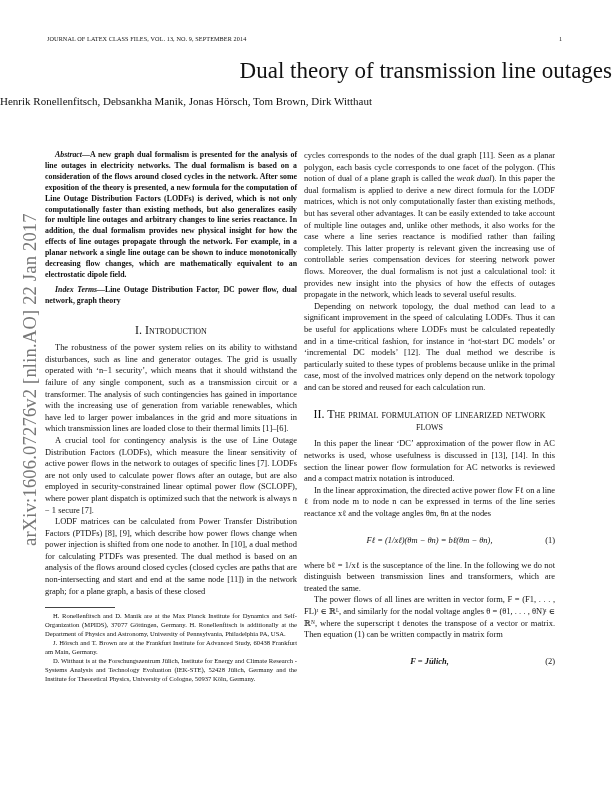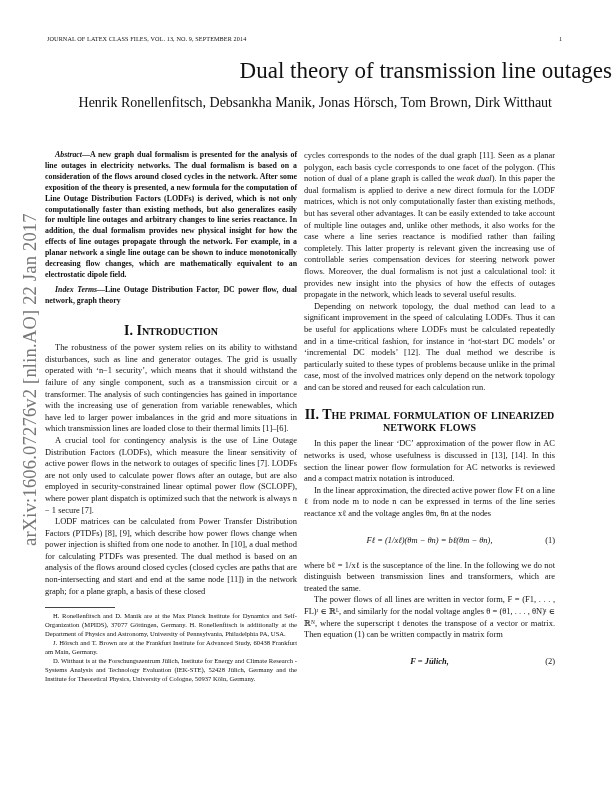--- a/index.html
+++ b/index.html
@@ -1,31 +1,31 @@
 <!DOCTYPE html>
 <html><head>
 <meta charset="utf-8">
 <style>
   html, body { margin: 0; padding: 0; background: #ffffff; }
   body { width: 612px; height: 792px; position: relative; overflow: hidden;
          font-family: "Liberation Serif", "DejaVu Serif", serif; color: #111; }
   .running-head { position: absolute; top: 35px; left: 47px; font-size: 6.2px; letter-spacing: 0.1px; }
   .page-num { position: absolute; top: 35px; left: 559px; font-size: 6.2px; }
   .title { position: absolute; top: 58px; left: 0; width: 612px; text-align: right; font-size: 23px; }
-  .authors { position: absolute; top: 95px; left: 0; width: 552px; text-align: right; font-size: 14px; }
+  .authors { position: absolute; top: 95px; left: 0; width: 552px; text-align: left; font-size: 11px; }
   .arxiv { position: absolute; left: 28px; top: 156px; transform-origin: left top;
            transform: translate(-8px, 390px) rotate(-90deg); font-size: 18.5px; color: #777;
            white-space: nowrap; letter-spacing: 0.2px; }
   .col { position: absolute; font-size: 8.45px; line-height: 11.6px; text-align: justify; }
   .col-left { left: 45px; top: 150px; width: 252px; }
   .col-right { left: 304px; top: 150px; width: 251px; }
   .abstract { font-weight: bold; font-size: 7.85px; line-height: 10.9px; }
   .abstract .kw { font-style: italic; }
   .p { margin: 0; text-indent: 10px; }
-  .section-head { text-align: center; font-variant: small-caps; font-size: 14px; margin: 12px 0 6px 0; line-height: 11.5px; font-weight: bold; }
+  .section-head { text-align: center; font-variant: small-caps; font-size: 12px; margin: 12px 0 6px 0; line-height: 11.5px; }
   .equation { position: relative; text-align: center; font-style: italic; margin: 8px 0 8px 0; height: 24px; line-height: 24px; }
   .eq-num { position: absolute; right: 0; top: 0; font-style: normal; }
   .footnote-rule { width: 70px; border-top: 0.5px solid #444; margin: 10px 0 4px 0; }
   .footnotes { font-size: 6.6px; line-height: 8.9px; text-align: justify; }
   .footnotes p { margin: 0; text-indent: 8px; }
   em { font-style: italic; }
 </style>
 </head>
 <body>
 

